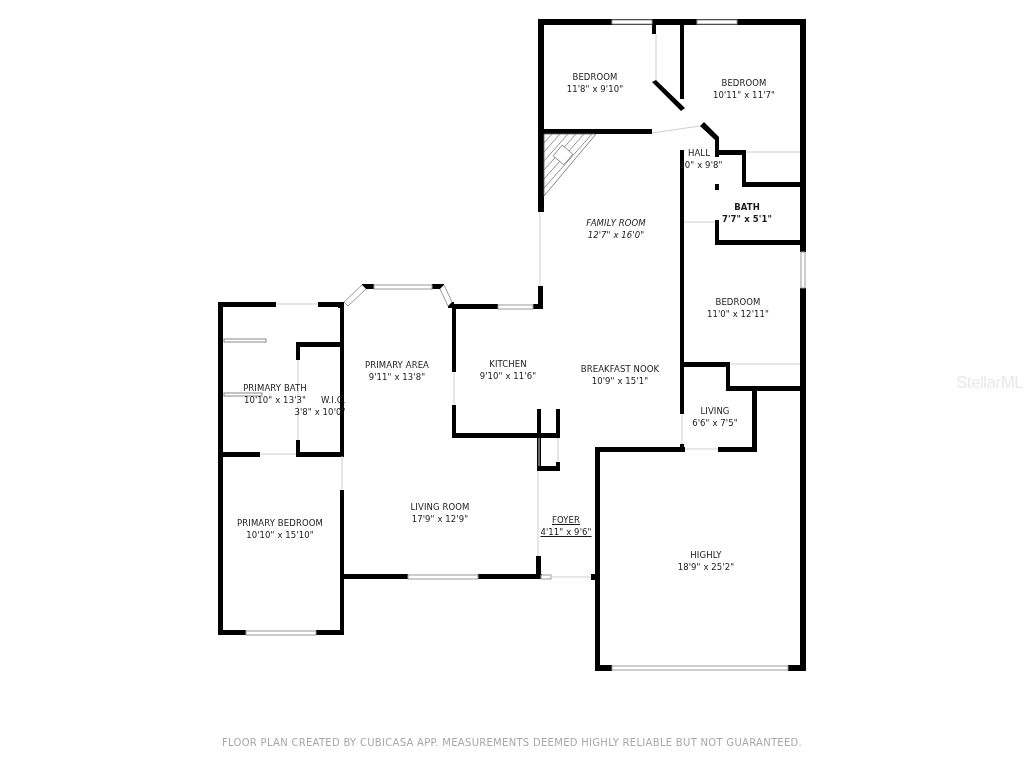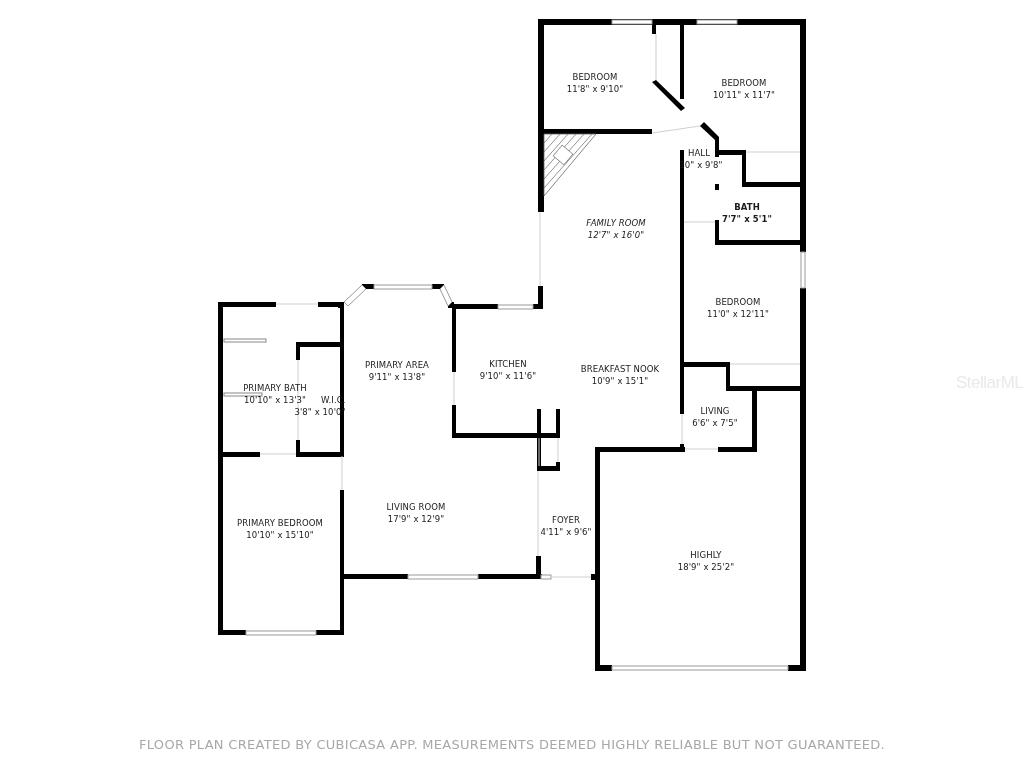--- a/index.html
+++ b/index.html
@@ -4,21 +4,21 @@
 <style>
   html, body { margin:0; padding:0; background:#ffffff; }
   body { width:1024px; height:768px; position:relative; overflow:hidden; font-family:"DejaVu Sans", sans-serif; }
   #plan { position:absolute; left:0; top:0; width:1024px; height:768px; }
   .wall { fill:#000; }
   .win { fill:#fff; stroke:#9a9a9a; stroke-width:1; }
   .door { stroke:#cfcfcf; stroke-width:1; fill:none; }
   .room-label { position:absolute; transform:translateX(-50%); text-align:center; color:#1a1a1a; font-size:8.5px; line-height:12px; white-space:nowrap; letter-spacing:0.1px; }
   .room-label .name { display:block; }
   .room-label .dim { display:block; }
-  .footer { position:absolute; left:0; width:1024px; top:737px; text-align:center; font-size:13px; color:#a8a8a8; letter-spacing:0.3px; }
+  .footer { position:absolute; left:0; width:1024px; top:737px; text-align:center; font-size:10px; color:#a8a8a8; letter-spacing:0.3px; }
   .watermark { position:absolute; left:956px; top:373px; font-size:17px; color:#e9e9e9; letter-spacing:-0.5px; font-family:"Liberation Sans", sans-serif; }
 </style>
 </head>
 <body>
 
 <svg id="plan" viewBox="0 0 1024 768" xmlns="http://www.w3.org/2000/svg">
   <g>
 
     <rect class="wall" x="538" y="19" width="6" height="193"></rect>
     <rect class="wall" x="538" y="19" width="267" height="6"></rect>
@@ -186,25 +186,25 @@
   <span class="dim">6'6" x 7'5"</span>
 </div>
 <div class="room-label" style="left:263px; top:382px;margin-left:12px;">
   <span class="name">PRIMARY BATH</span>
   <span class="dim">10'10" x 13'3"</span>
 </div>
 <div class="room-label" style="left:320px; top:394px;text-align:right;">
   <span class="name">W.I.C.</span>
   <span class="dim">3'8" x 10'0"</span>
 </div>
-<div class="room-label" style="left:416px; top:501px;">
+<div class="room-label" style="left:440px; top:501px;">
   <span class="name">LIVING ROOM</span>
   <span class="dim">17'9" x 12'9"</span>
 </div>
-<div class="room-label" style="left:566px; top:514px;">
+<div class="room-label" style="left:566px; top:514px;text-decoration:underline;">
   <span class="name">FOYER</span>
   <span class="dim">4'11" x 9'6"</span>
 </div>
 <div class="room-label" style="left:280px; top:517px;">
   <span class="name">PRIMARY BEDROOM</span>
   <span class="dim">10'10" x 15'10"</span>
 </div>
 <div class="room-label" style="left:706px; top:549px;">
   <span class="name">HIGHLY</span>
   <span class="dim">18'9" x 25'2"</span>

